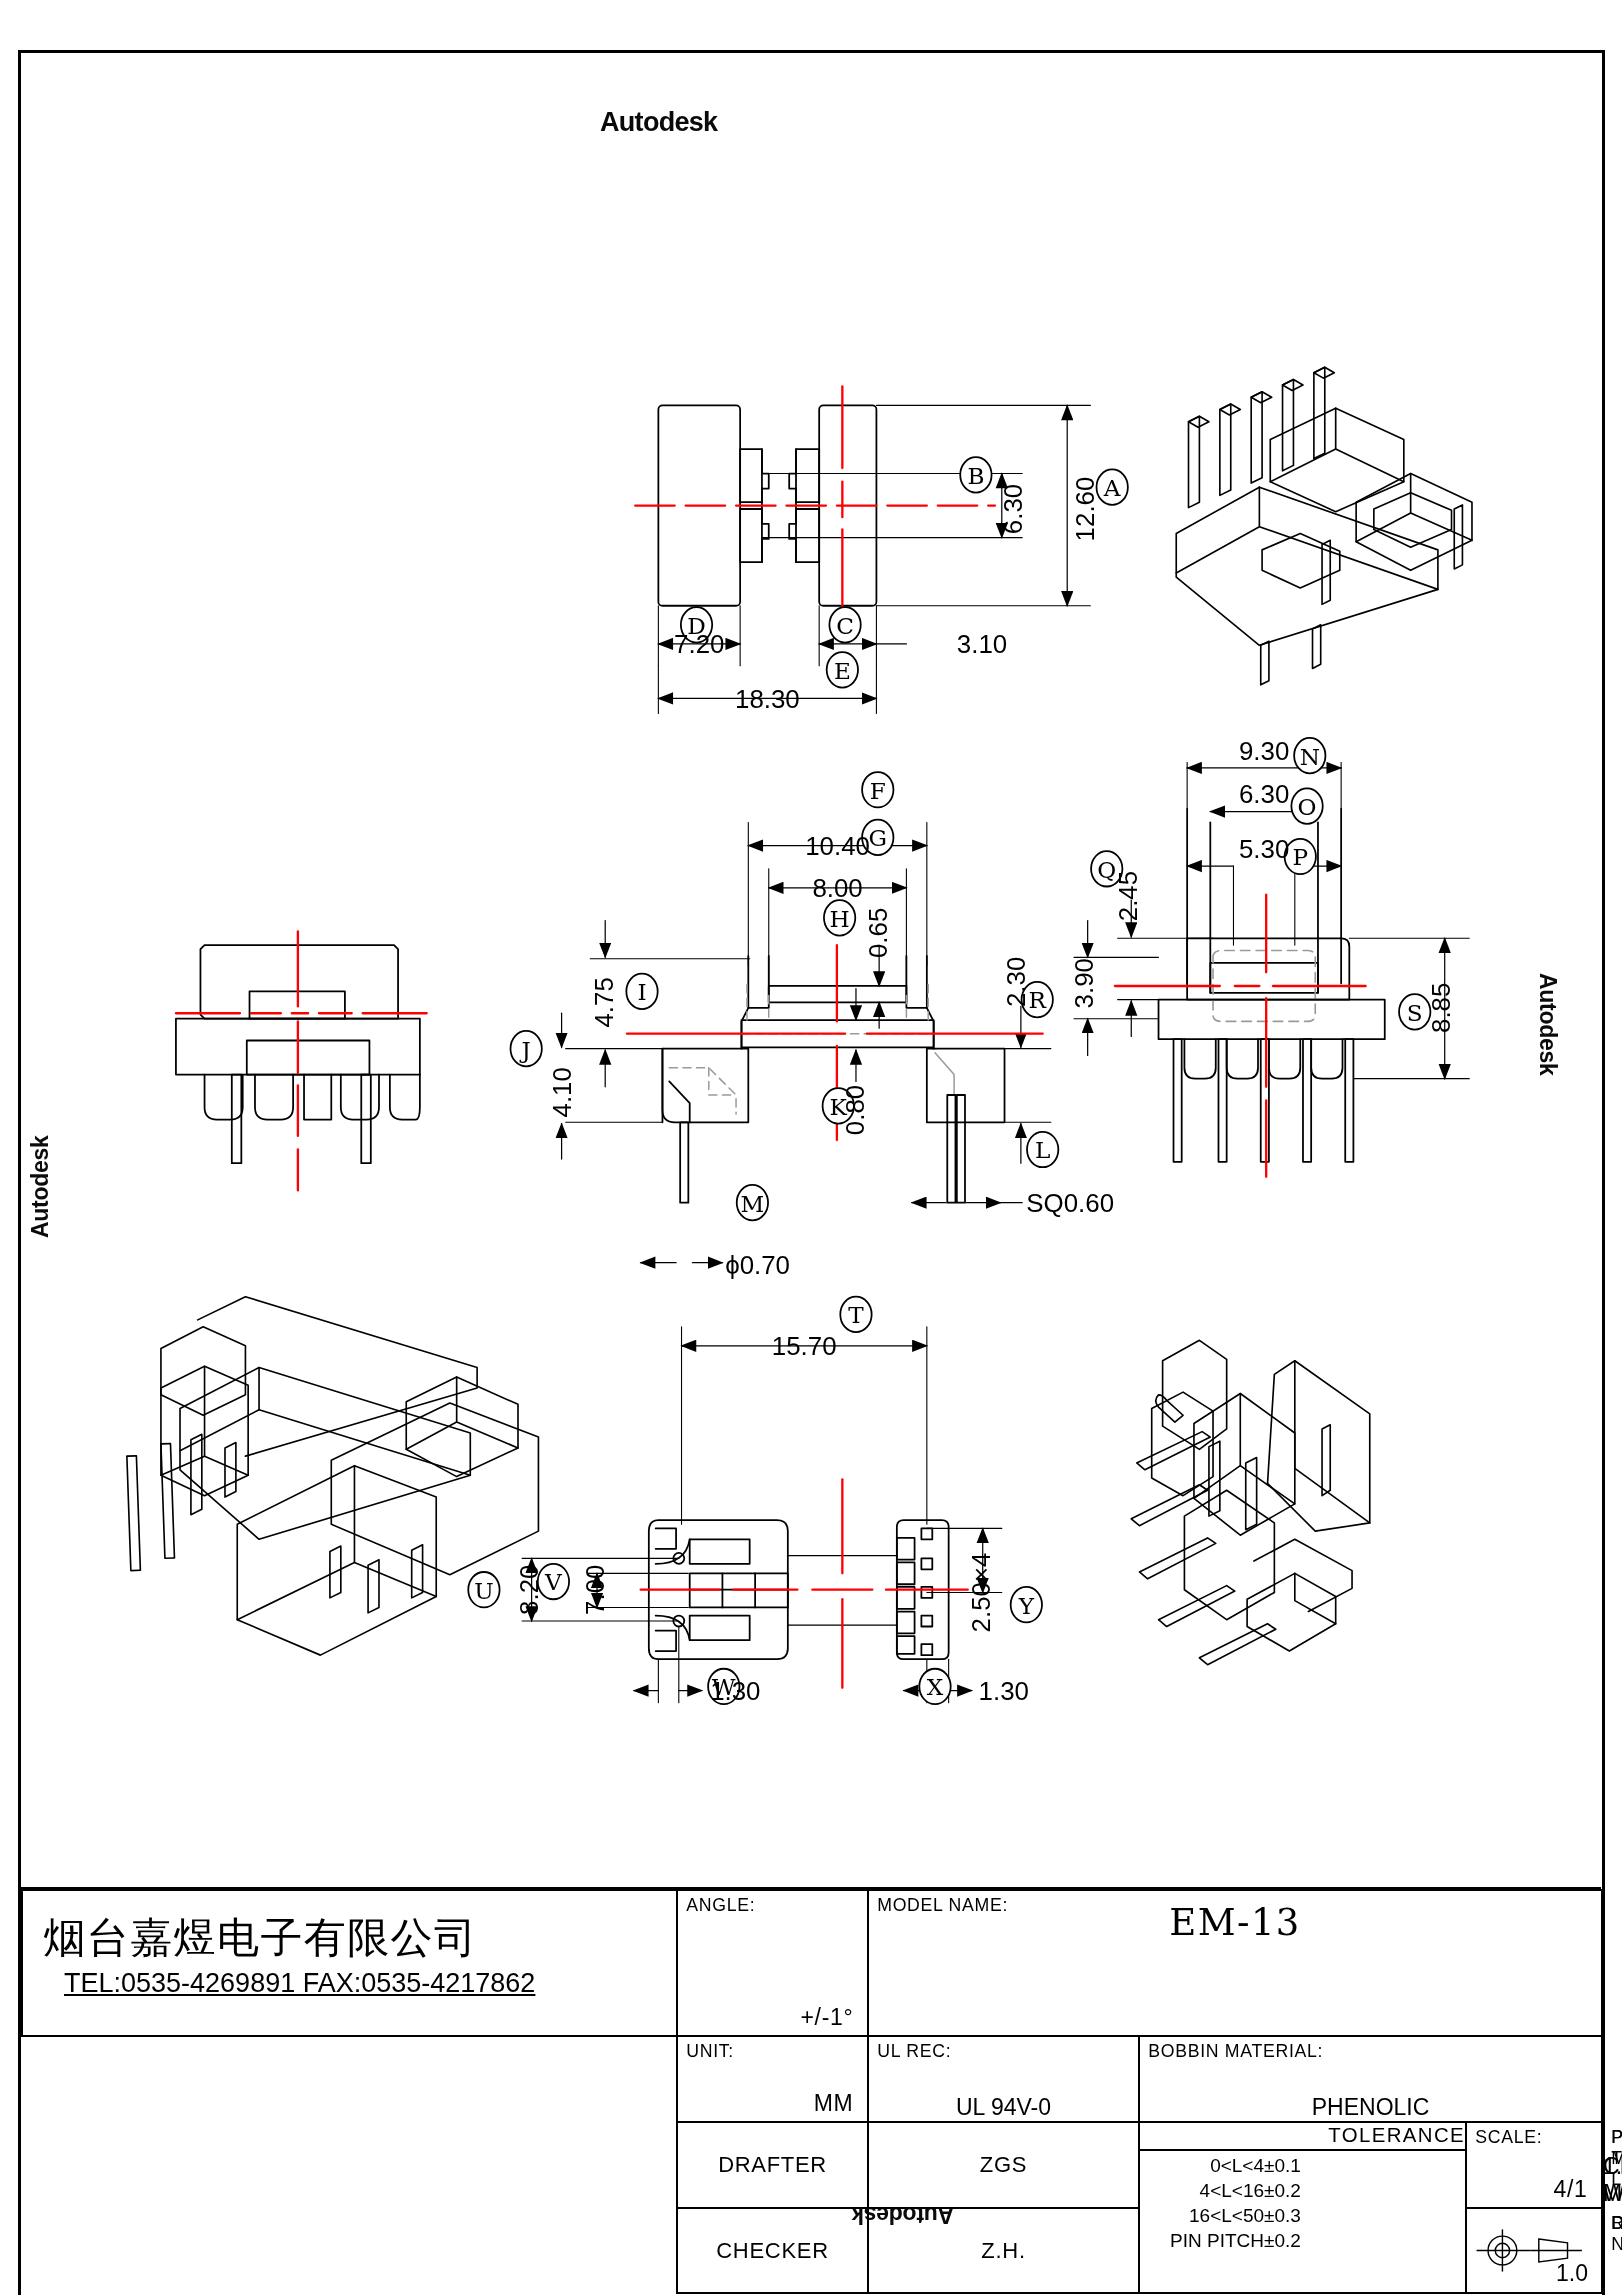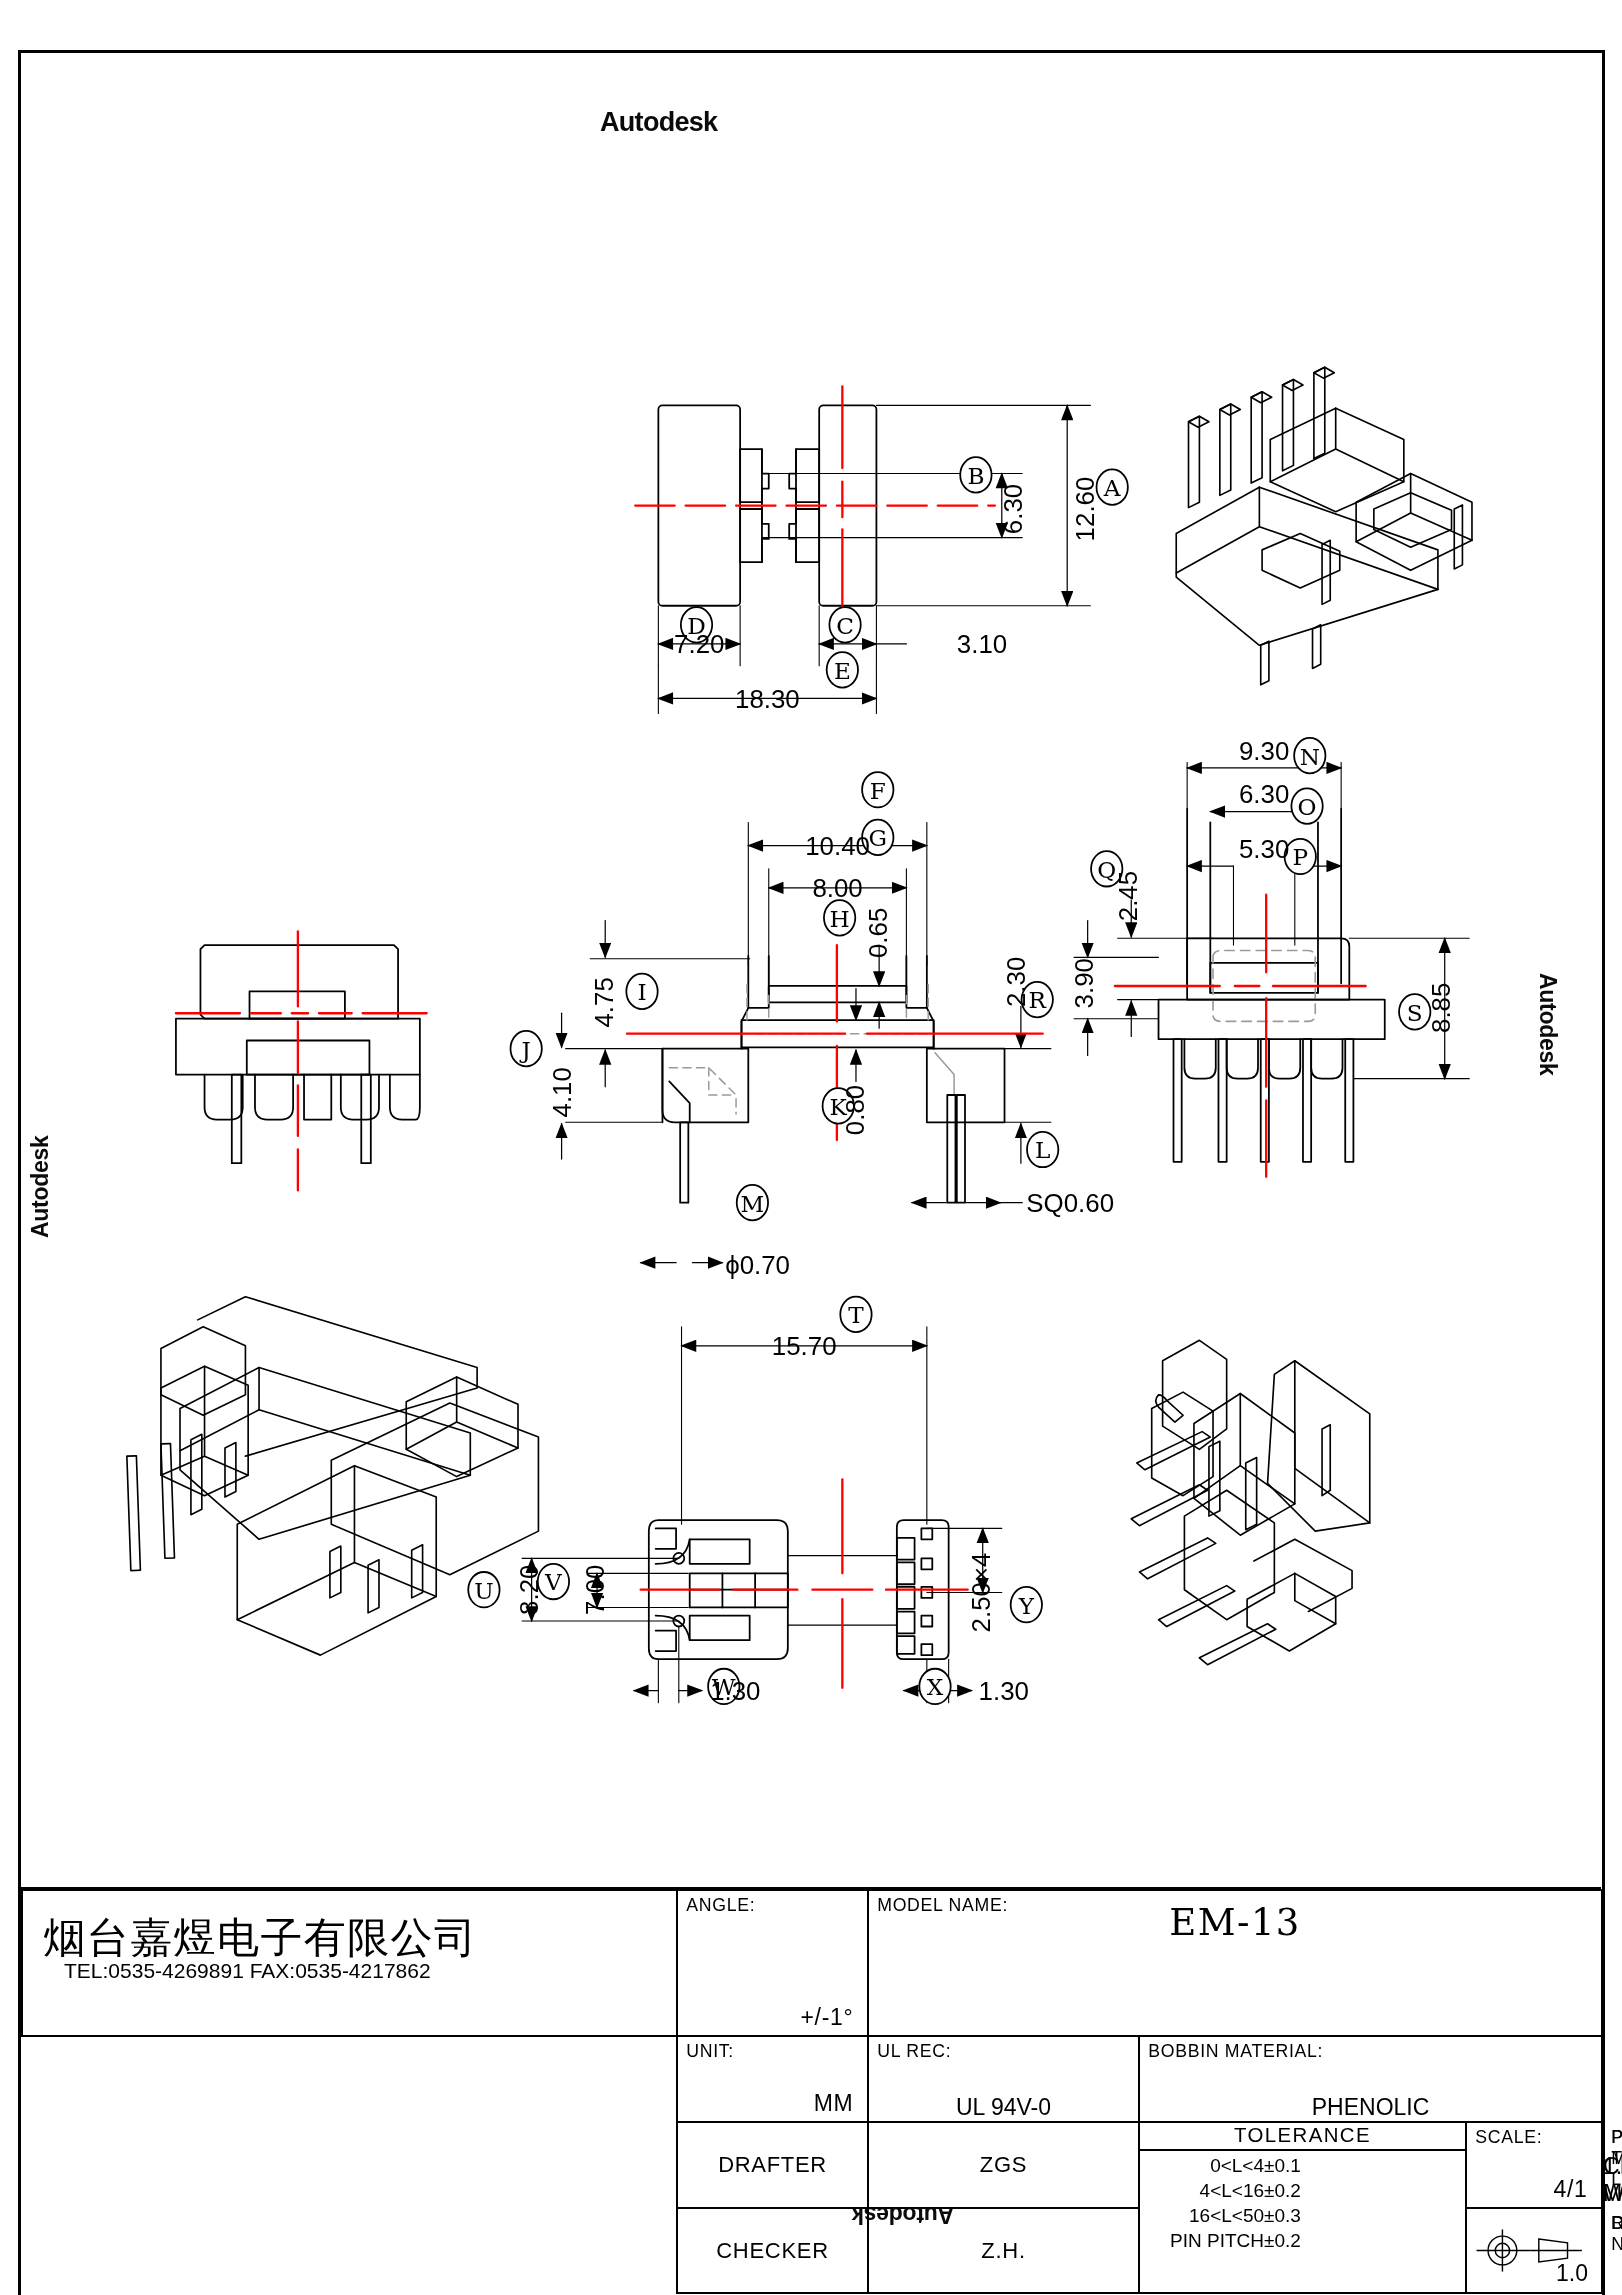--- a/index.html
+++ b/index.html
@@ -28,22 +28,22 @@
   
   .tb{position:absolute;left:21px;top:1855px;width:1580px;height:402px;box-sizing:border-box;border-top:2.7px solid #000;}
   .tb table{border-collapse:collapse;width:100%;height:100%;table-layout:fixed;}
   .tb td{border:2px solid #000;vertical-align:top;padding:0;position:relative;}
   .lbl{position:absolute;left:8.2px;top:4.1px;font-family:"Liberation Sans",sans-serif;font-size:17.7px;letter-spacing:0.7px;color:#000;}
   .val{position:absolute;right:13.6px;bottom:4.1px;font-family:"Liberation Sans",sans-serif;font-size:23px;letter-spacing:0.7px;}
   .val-c{position:absolute;left:0;right:0;bottom:0;text-align:center;font-family:"Liberation Sans",sans-serif;font-size:23px;}
   .val-big{position:absolute;left:0;right:0;top:9.5px;text-align:center;font-family:"DejaVu Serif",serif;font-size:37px;letter-spacing:1.4px;}
   .ctr{display:flex;align-items:center;justify-content:center;height:100%;font-size:22px;letter-spacing:0.7px;}
   .company{position:absolute;left:20.4px;top:19px;font-family:"DejaVu Sans",sans-serif;font-size:42px;letter-spacing:1.4px;white-space:nowrap;}
-  .contact{position:absolute;left:41px;top:68px;font-family:"Liberation Sans",sans-serif;font-size:21px;letter-spacing:0px;white-space:nowrap;}
-  .tol-head{position:absolute;left:0;right:0;top:1.4px;text-align:center;font-size:20.4px;letter-spacing:1.4px;border-bottom:2px solid #000;padding-bottom:1.4px;}
+  .contact{position:absolute;left:41px;top:77px;font-family:"Liberation Sans",sans-serif;font-size:27px;letter-spacing:0px;white-space:nowrap;text-decoration:underline;}
+  .tol-head{position:absolute;left:0;right:0;top:1.4px;text-align:right;font-size:20.4px;letter-spacing:1.4px;border-bottom:2px solid #000;padding-bottom:1.4px;}
   .tol-rows{position:absolute;left:8px;top:30px;right:6.8px;font-size:19px;line-height:1.32;text-align:right;}
   .tol-rows .r{display:flex;}
   .tol-rows .r span:first-child{width:116px;}
   .rev-val{position:absolute;right:15px;bottom:5.5px;font-size:23px;}
 </style>
 </head>
 <body>
 
 <div id="sheet">
 

